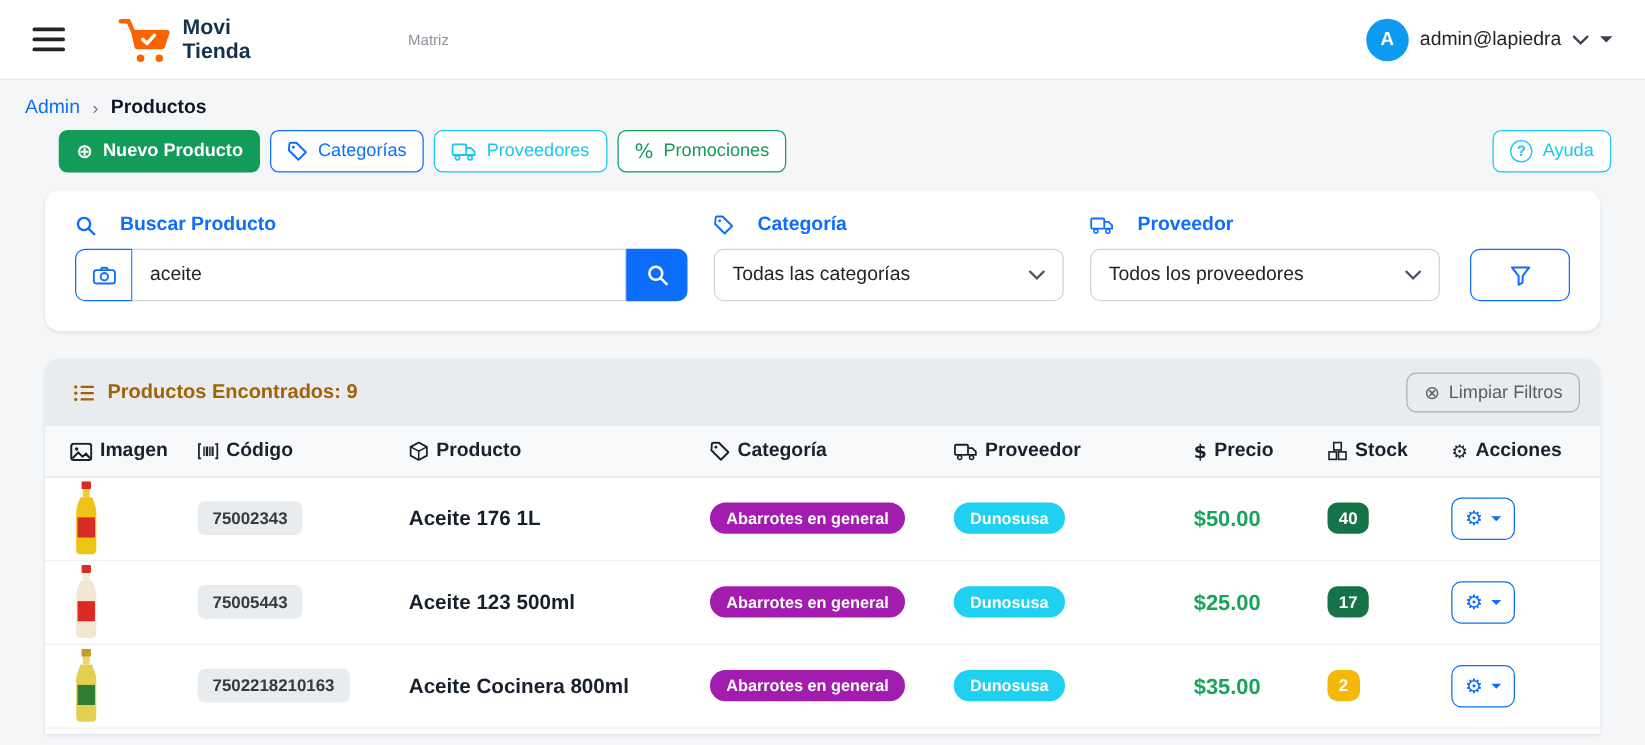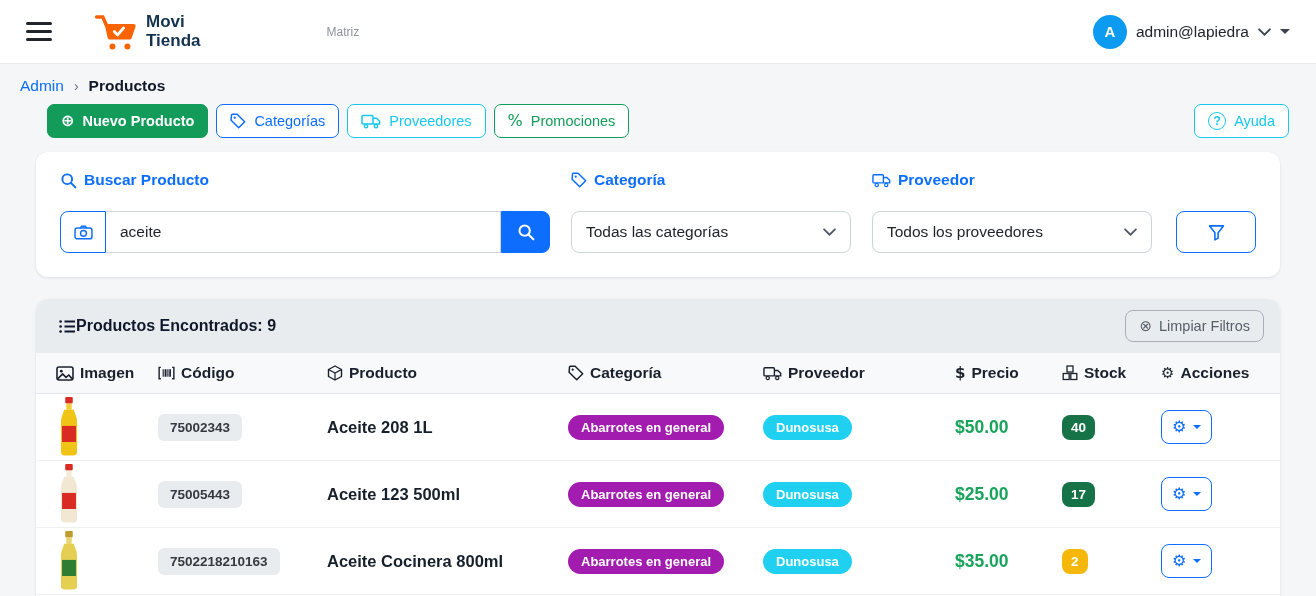--- a/index.html
+++ b/index.html
@@ -50,21 +50,21 @@
   .btn-outline-warning { border: 1px solid #ffc107; color: #f5b40a; }
   .btn-outline-success { border: 1px solid #129b59; color: #129b59; }
   .btn .glyph { font-size: 16px; }
   .ml-auto { margin-left: auto; }
   .q-circle { width: 18px; height: 18px; border: 1.5px solid #17c8ec; border-radius: 50%;
     display: inline-flex; align-items: center; justify-content: center; font-size: 12px; font-weight: bold; }
 
   
   .card { background: #fff; border-radius: 12px; box-shadow: 0 1px 3px rgba(20,40,60,.1); }
   .search-card { margin: 14px 36px 0; padding: 19px 24px 24px; display: flex; gap: 21px; }
-  .filter-label { display: flex; align-items: center; gap: 7px; color: #0d6efd; font-weight: bold; font-size: 15.5px; margin-bottom: 22px; }
+  .filter-label { display: flex; align-items: center; gap: 19px; color: #0d6efd; font-weight: bold; font-size: 15.5px; margin-bottom: 10px; }
   .col-search { width: 497px; }
   .input-group { display: flex; height: 42px; }
   .camera-btn { width: 46px; border: 1px solid #0d6efd; border-radius: 8px 0 0 8px; background: #fff; color: #0d6efd;
     display: flex; align-items: center; justify-content: center; cursor: pointer; }
   .search-input { flex: 1; border: 1px solid #ced4da; border-left: none; padding: 0 14px; font-size: 15.5px;
     font-family: "Liberation Sans", sans-serif; color: #212529; outline: none; min-width: 0; }
   .search-go { width: 49px; border: 1px solid #0d6efd; background: #0d6efd; color: #fff; border-radius: 0 8px 8px 0;
     display: flex; align-items: center; justify-content: center; cursor: pointer; }
   .select {
     width: 280px; height: 42px; border: 1px solid #ced4da; border-radius: 8px; background: #fff;
@@ -72,21 +72,21 @@
     color: #212529; cursor: pointer;
   }
   .select .chev { color: #4b5563; }
   .col-provider .control-row { display: flex; gap: 24px; }
   .funnel-btn { width: 80px; height: 42px; border: 1px solid #0d6efd; border-radius: 8px; background: #fff;
     color: #0d6efd; display: flex; align-items: center; justify-content: center; cursor: pointer; }
 
   
   .results-card { margin: 22px 36px 0; border-radius: 12px 12px 0 0; overflow: hidden; height: 300px; }
   .results-header { background: #e9ecef; padding: 11px 16px 11px 23px; display: flex; align-items: center; justify-content: space-between; }
-  .results-title { display: flex; align-items: center; color: #0f172a; font-weight: bold; font-size: 16px; }
+  .results-title { display: flex; align-items: center; gap: 10px; color: #a16207; font-weight: bold; font-size: 16px; }
   .clear-btn { display: inline-flex; align-items: center; gap: 7px; background: #e9ecef; border: 1px solid #a9afb7;
     color: #565e68; border-radius: 8px; padding: 7px 13px; font-size: 14.5px; cursor: pointer;
     font-family: "Liberation Sans", sans-serif; }
   .clear-btn .glyph { font-size: 15px; }
 
   table { width: 100%; border-collapse: collapse; table-layout: fixed; }
   thead th { background: #f8f9fa; border-bottom: 1px solid #e2e6ea; padding: 11px 4px 11px 0; text-align: right;
     font-size: 15.5px; color: #1a202c; }
   thead th:first-child, tbody td:first-child { padding-left: 20px; }
   .th-inner { display: flex; align-items: center; gap: 6px; font-weight: bold; }
@@ -364,21 +364,21 @@
             <div class="bottle-wrap" style="--cap: #d92b23; --body: #f0c414; --label: #d92b23;">
       <svg width="26" height="60" viewBox="0 0 22 56">
         <rect class="b-cap" x="7.5" y="0" width="7" height="6" rx="1"></rect>
         <path class="b-neck" d="M8.5 6 h5 v6 h-5 z"></path>
         <path class="b-body" d="M6.5 12 C5.5 16 3.5 18.5 3.5 23 L3.5 51 Q3.5 54.5 7 54.5 L15 54.5 Q18.5 54.5 18.5 51 L18.5 23 C18.5 18.5 16.5 16 15.5 12 Z"></path>
         <rect class="b-label" x="4.5" y="27" width="13" height="15"></rect>
       </svg>
     </div>
           </td>
     <td><span class="code-badge">75002343</span></td>
-    <td><span class="prod-name">Aceite 208 1L</span></td>
+    <td><span class="prod-name">Aceite 176 1L</span></td>
     <td><span class="pill pill-category">Abarrotes en general</span></td>
     <td><span class="pill pill-provider">Dunosusa</span></td>
     <td><span class="price">$50.00</span></td>
     <td><span class="stock-badge stock-high">40</span></td>
     <td><button class="action-btn">
       <span class="glyph">⚙</span>
       <span class="caret caret-blue"></span>
     </button></td>
   </tr>
 

